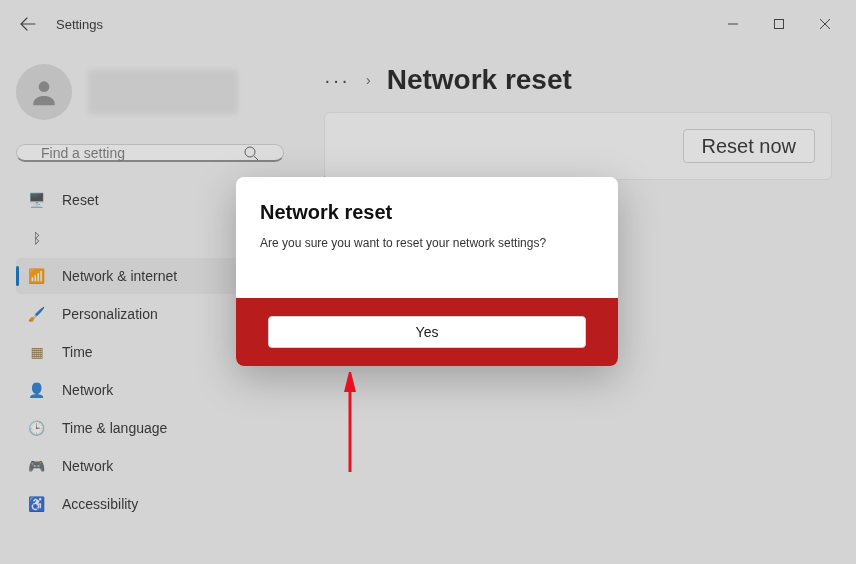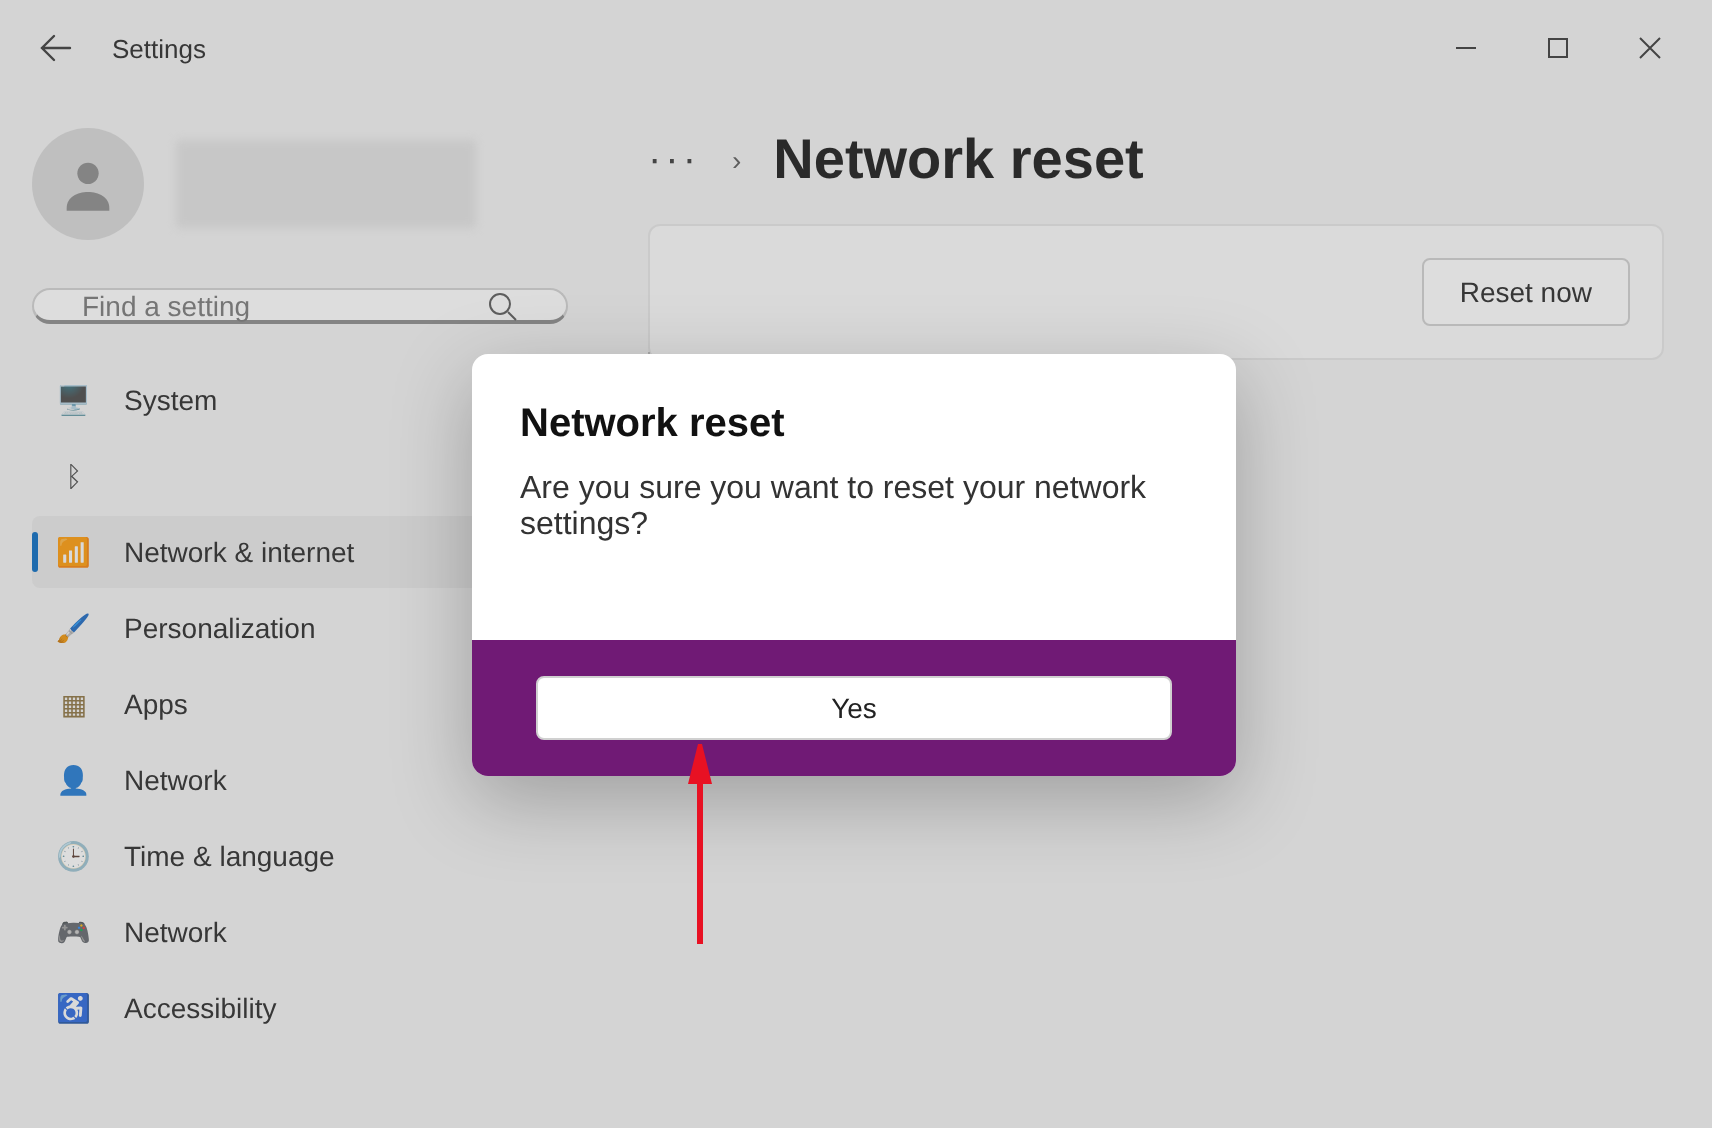--- a/index.html
+++ b/index.html
@@ -29,29 +29,29 @@
 .nav-ic { width: 18px; height: 18px; display: flex; align-items: center; justify-content: center; }
 
 .main { flex: 1; padding: 16px 24px 0 24px; }
 .breadcrumb { display: flex; align-items: center; gap: 16px; margin-bottom: 16px; }
 .bc-more { font-size: 20px; letter-spacing: 2px; color: #333; }
 .bc-chev { font-size: 14px; color: #555; }
 .page-title { font-size: 28px; font-weight: 600; color: #111; }
 .desc { font-size: 14px; color: #555; line-height: 1.45; margin-bottom: 24px; max-width: 510px; }
 
 .card { background: #fbfbfb; border: 1px solid #e6e6e6; border-radius: 6px; height: 68px; display: flex; align-items: center; justify-content: flex-end; padding: 0 16px; max-width: 510px; }
-.reset-btn { background: #fff; border: 1px solid #cfcfcf; border-radius: 4px; height: 34px; padding: 0 18px; font-size: 14px; color: #222; }
+.reset-btn { background: #fff; border: 1px solid #cfcfcf; border-radius: 4px; height: 34px; padding: 0 18px; font-size: 20px; color: #222; }
 .timeline { width: 1px; height: 180px; background: #bbb; margin-left: 0; margin-top: -4px; }
 
 .scrim { position: absolute; inset: 0; background: rgba(120,120,120,0.25); }
 .dialog { position: absolute; left: 236px; top: 177px; width: 382px; background: #fff; border-radius: 8px; box-shadow: 0 12px 40px rgba(0,0,0,.25); overflow: hidden; }
 .dlg-body { padding: 24px 24px 48px 24px; }
 .dlg-title { font-size: 20px; font-weight: 600; color: #111; margin-bottom: 12px; }
-.dlg-msg { font-size: 16px; color: #333; }
-.dlg-actions { background: #701a75; padding: 18px 32px; display: flex; }
+.dlg-msg { font-size: 12px; color: #333; }
+.dlg-actions { background: #b91c1c; padding: 18px 32px; display: flex; }
 .dlg-btn { flex: 1; height: 32px; background: #fff; border: 1px solid #d0d0d0; border-radius: 4px; font-size: 14px; color: #222; }
 
 .arrow { position: absolute; left: 340px; top: 372px; pointer-events: none; }
 .arrow svg { width: 20px; height: 100px; }
 </style>
 </head>
 <body>
 
 <div class="titlebar">
   <div class="back-btn">
@@ -95,36 +95,36 @@
       <input placeholder="Find a setting" style="">
       <svg class="srch-ic" viewBox="0 0 16 16">
           <circle cx="7" cy="7" r="5" stroke="#555" fill="none"></circle>
           <path d="M11 11l4 4" stroke="#555"></path>
         </svg>
     </div>
 
     <nav class="nav">
         <div class="nav-item">
           <span class="nav-ic" style="color: rgb(0, 120, 212);">🖥️</span>
-          <span>System</span>
+          <span>Reset</span>
         </div>
         <div class="nav-item">
           <span class="nav-ic" style="color: rgb(68, 68, 68);">ᛒ</span>
         </div>
         <div class="nav-item selected">
           <span class="nav-ic" style="color: rgb(0, 103, 192);">📶</span>
           <span>Network &amp; internet</span>
         </div>
         <div class="nav-item">
           <span class="nav-ic" style="color: rgb(216, 59, 106);">🖌️</span>
           <span>Personalization</span>
         </div>
         <div class="nav-item">
           <span class="nav-ic" style="color: rgb(138, 111, 58);">▦</span>
-          <span>Apps</span>
+          <span>Time</span>
         </div>
         <div class="nav-item">
           <span class="nav-ic" style="color: rgb(46, 139, 87);">👤</span>
           <span>Network</span>
         </div>
         <div class="nav-item">
           <span class="nav-ic" style="color: rgb(68, 68, 68);">🕒</span>
           <span>Time &amp; language</span>
         </div>
         <div class="nav-item">

